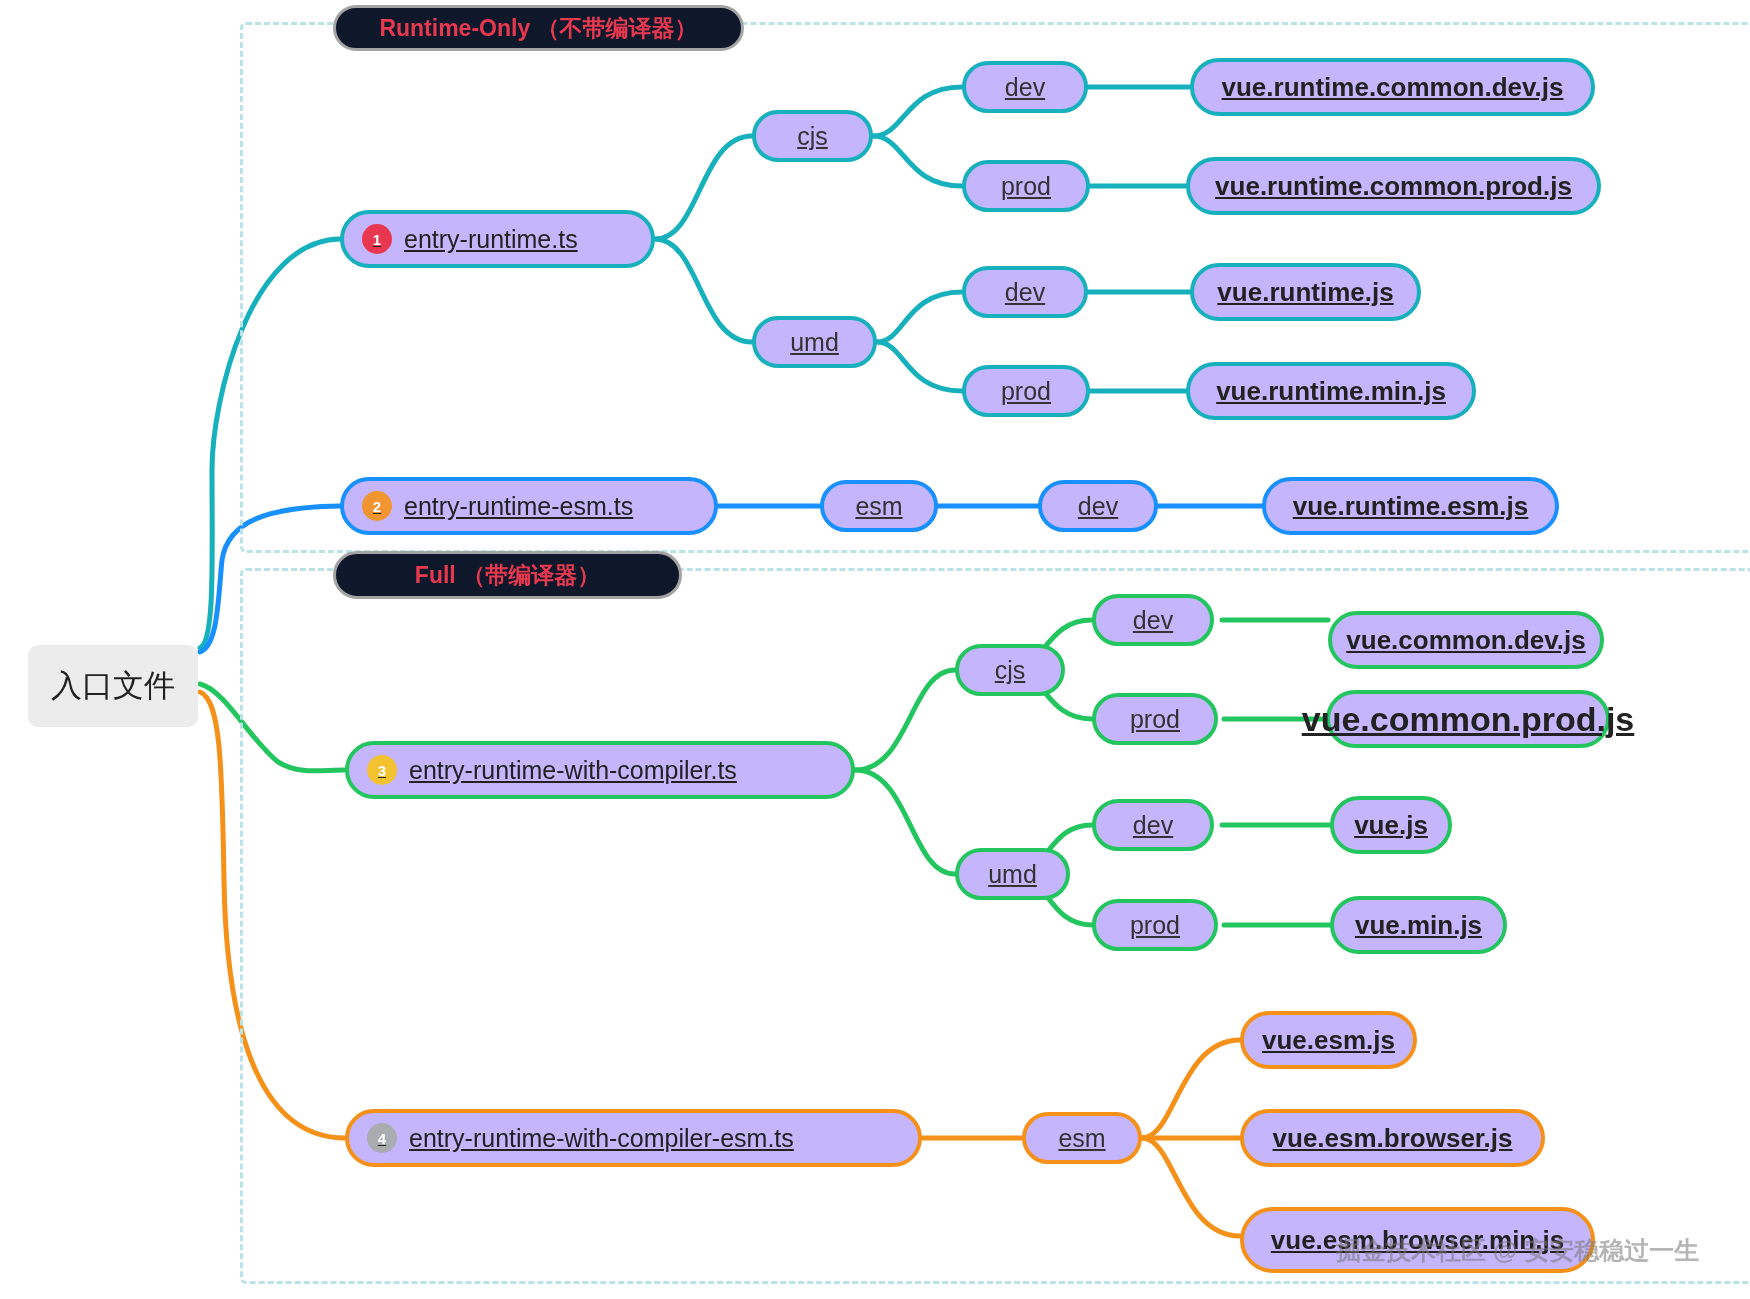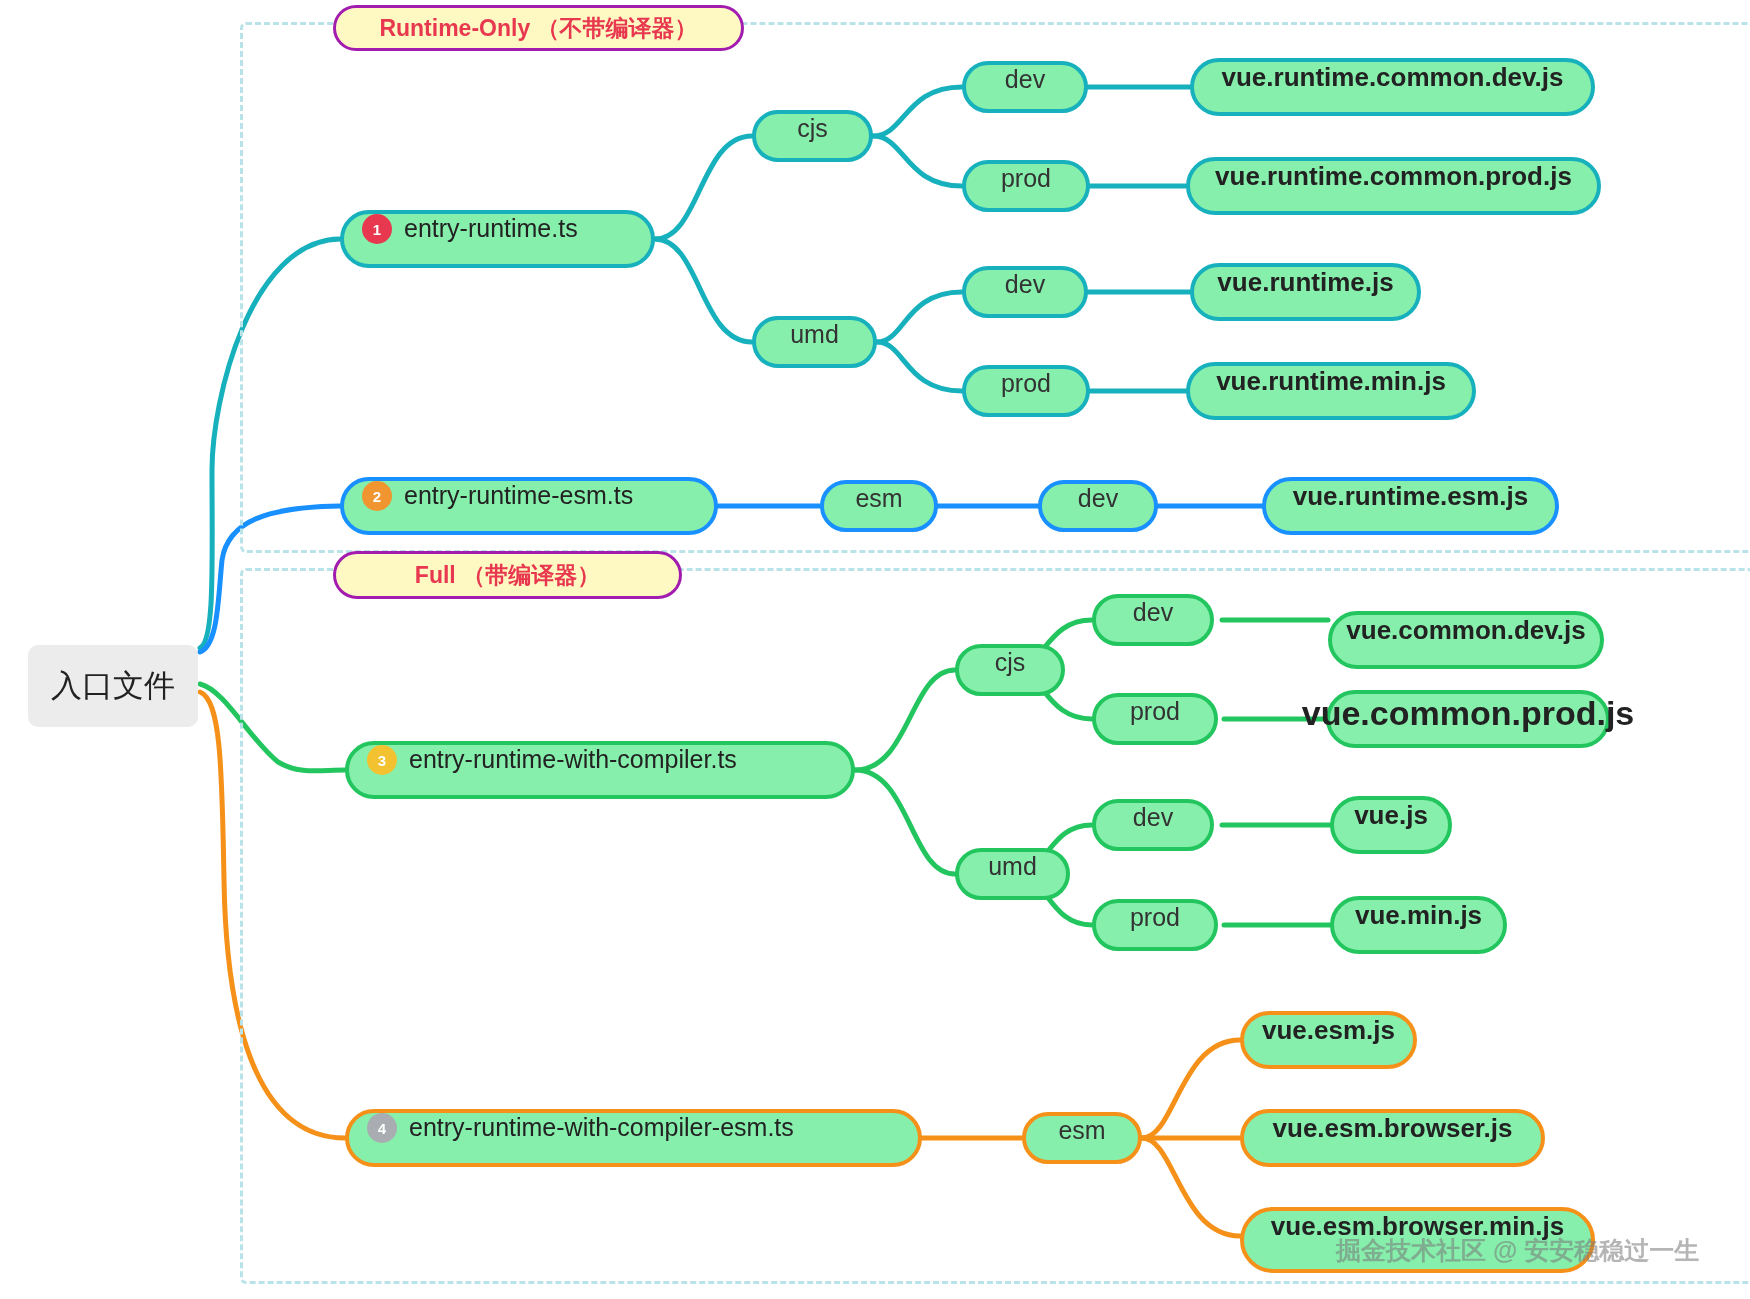--- a/index.html
+++ b/index.html
@@ -1,30 +1,30 @@
 <!DOCTYPE html>
 <html><head>
 <meta charset="utf-8">
 <style>
   html,body{margin:0;padding:0;background:#ffffff;}
   body{font-family:"Liberation Sans","DejaVu Sans",sans-serif;}
   #canvas{position:relative;width:1750px;height:1299px;overflow:hidden;background:#fff;}
   svg#wires{position:absolute;left:0;top:0;width:1750px;height:1299px;pointer-events:none;}
   .group-box{position:absolute;border:3px dashed #b9e3e8;border-radius:6px;background:transparent;}
-  .node{position:absolute;display:flex;align-items:flex-start;box-sizing:border-box;
-        background:#86efac;border-style:solid;border-radius:999px;white-space:nowrap;}
+  .node{position:absolute;display:flex;align-items:center;box-sizing:border-box;
+        background:#c4b5fd;border-style:solid;border-radius:999px;white-space:nowrap;text-decoration:underline;}
   .node .txt{display:block;}
   .leaf{font-weight:bold;color:#222;}
   .mid{font-weight:normal;color:#333;}
   .entry{font-weight:normal;color:#222;}
   .badge{display:inline-flex;align-items:center;justify-content:center;
          width:30px;height:30px;border-radius:50%;color:#fff;font-size:15px;
          font-weight:bold;margin-right:12px;flex:0 0 auto;}
   .tag{position:absolute;display:flex;align-items:center;justify-content:center;
-       border:3px solid #a21caf;border-radius:999px;background:#fef9c3;
+       border:3px solid #a3a3a3;border-radius:999px;background:#0f172a;
        color:#e8384f;font-weight:bold;box-sizing:border-box;}
   .root{position:absolute;display:flex;align-items:center;justify-content:center;
         background:#ececec;border-radius:10px;color:#222;box-sizing:border-box;}
   .watermark{position:absolute;color:rgba(120,120,120,.55);font-weight:bold;white-space:nowrap;}
 </style>
 </head>
 <body>
 
 <div id="canvas">
 

